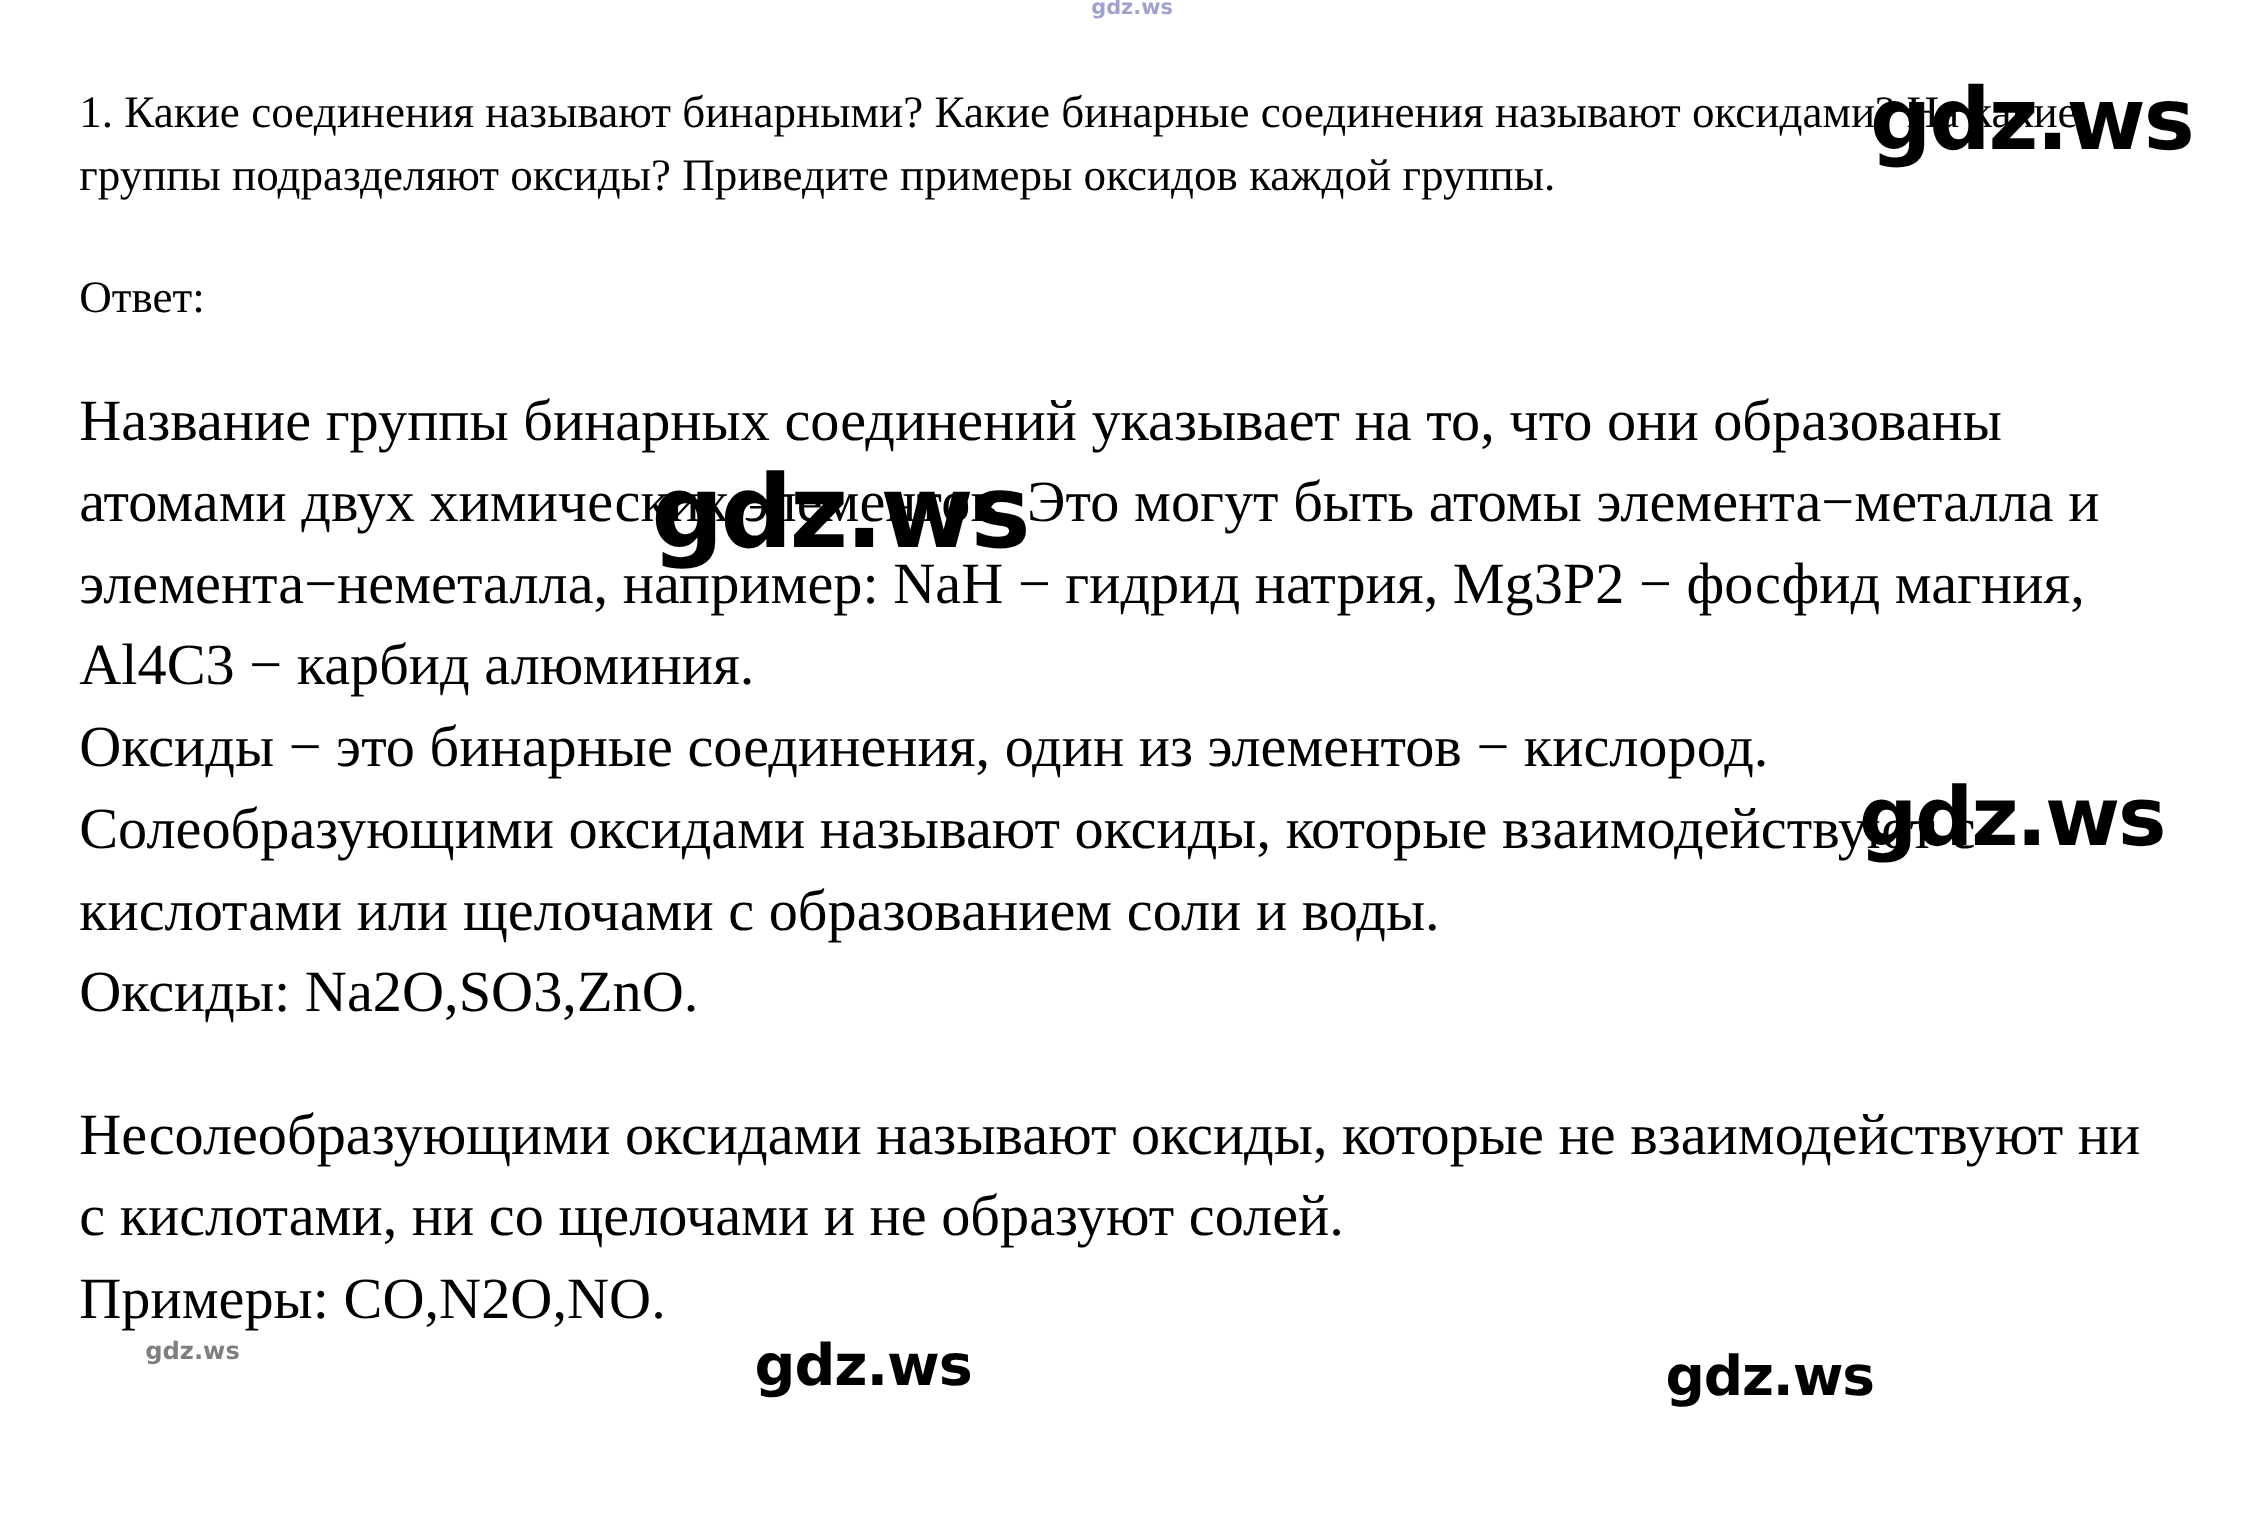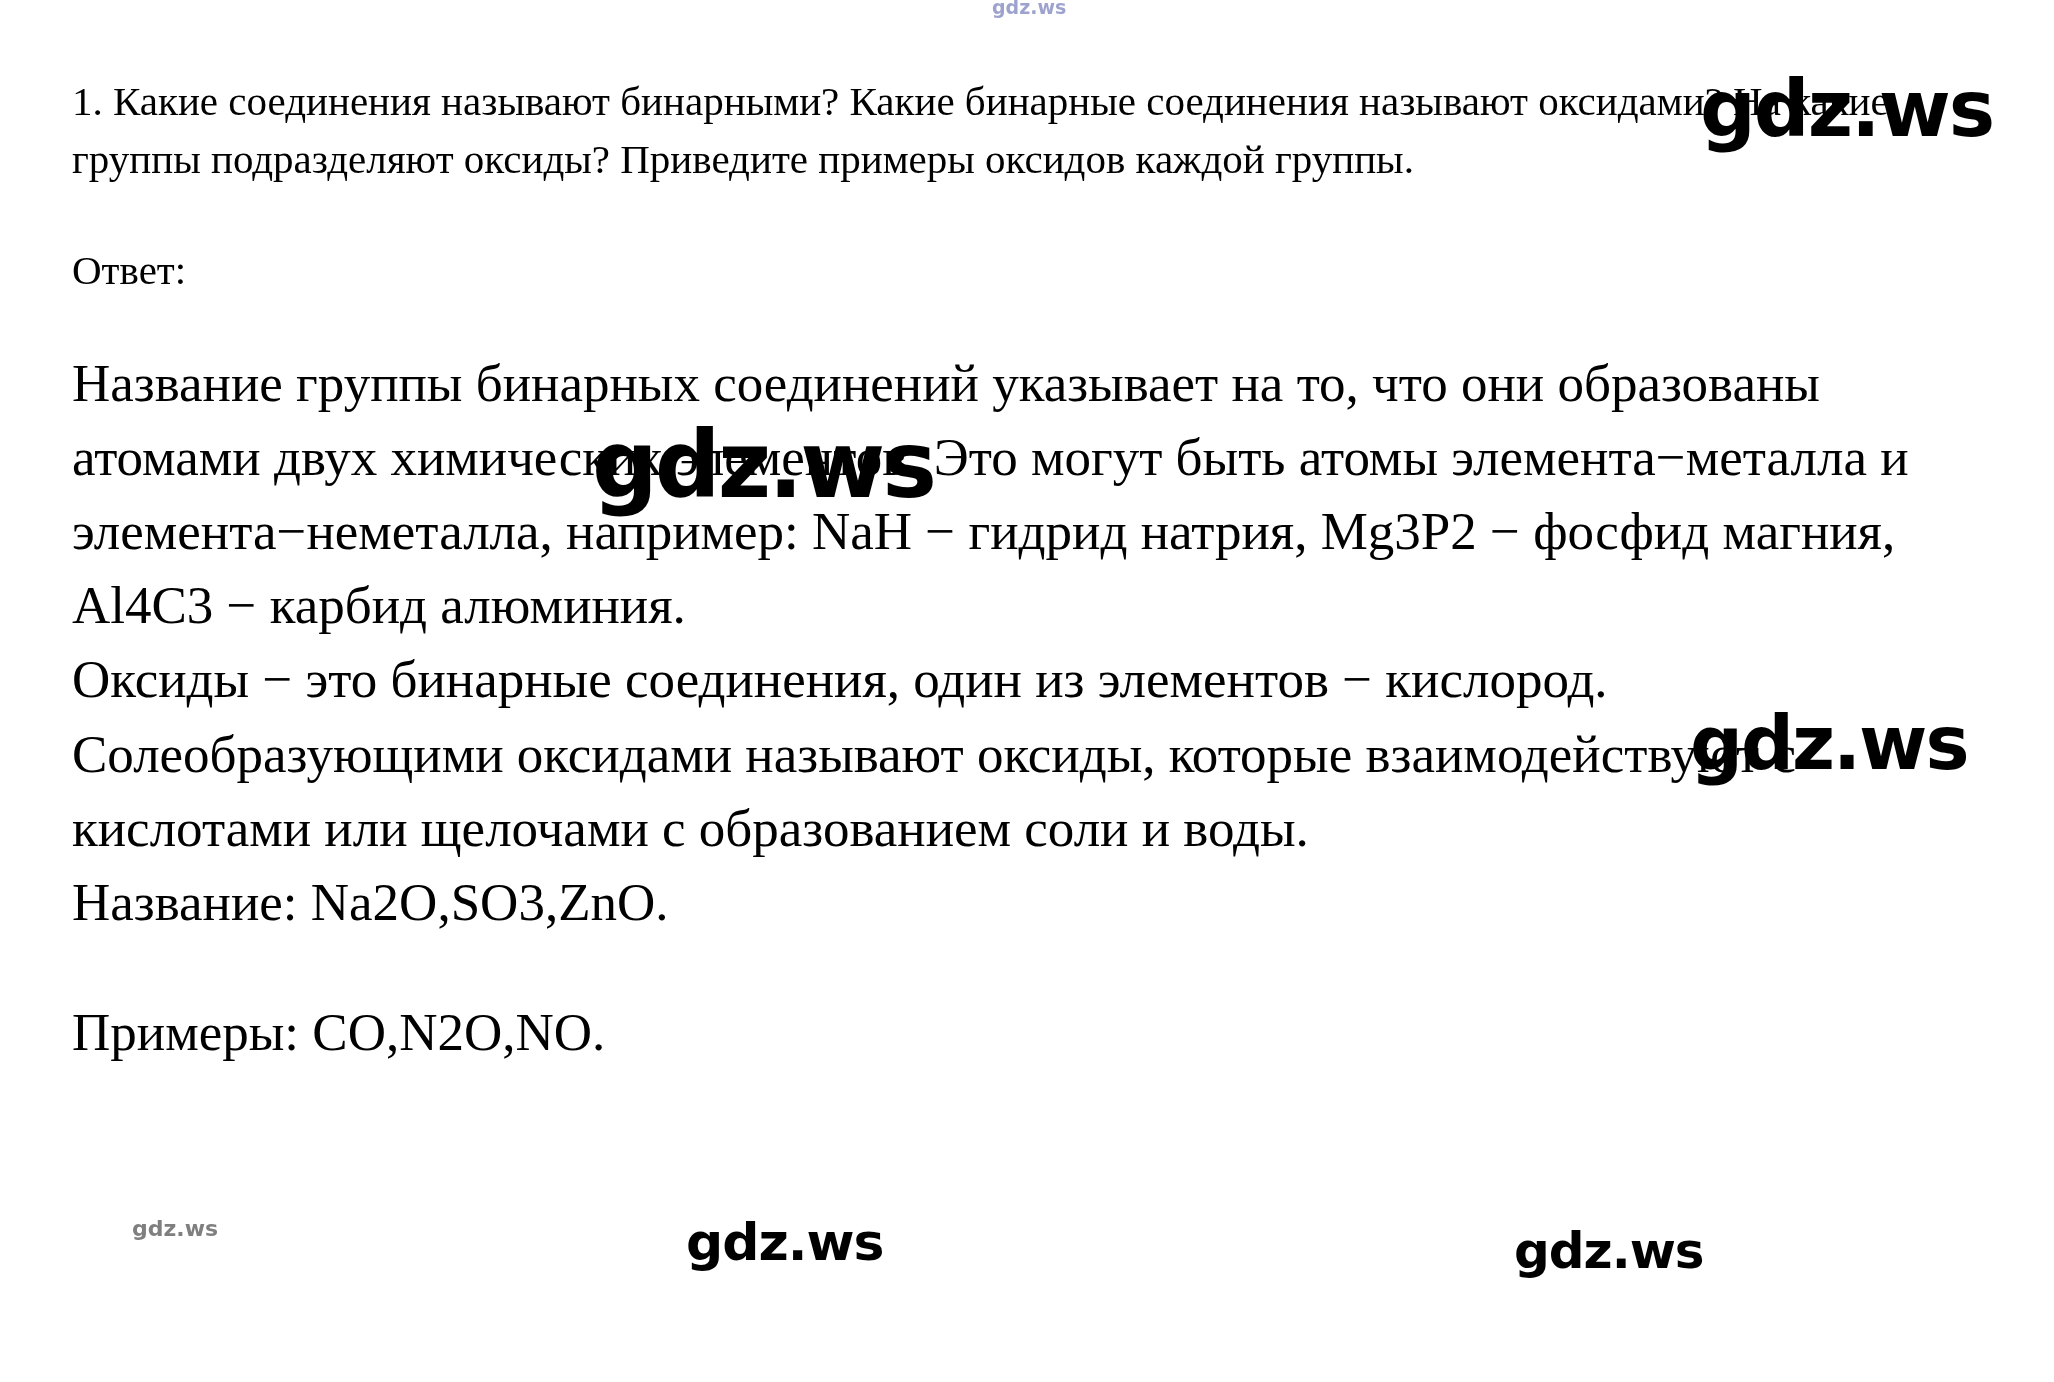--- a/index.html
+++ b/index.html
@@ -139,19 +139,20 @@
 
 
     <p class="question">1. Какие соединения называют бинарными? Какие бинарные соединения называют оксидами? На какие группы подразделяют оксиды? Приведите примеры оксидов каждой группы.</p>
 
     <p class="answer-label">Ответ:</p>
 
     <div class="body-block">
       <p>Название группы бинарных соединений указывает на то, что они образованы атомами двух химических элементов. Это могут быть атомы элемента−металла и элемента−неметалла, например: NaH − гидрид натрия, Mg3P2 − фосфид магния, Al4C3 − карбид алюминия.</p>
       <p>Оксиды − это бинарные соединения, один из элементов − кислород.</p>
       <p>Солеобразующими оксидами называют оксиды, которые взаимодействуют с кислотами или щелочами с образованием соли и воды.</p>
-      <p>Название: Na2O,SO3,ZnO.</p>
+      <p>Оксиды: Na2O,SO3,ZnO.</p>
       <div class="gap"></div>
+      <p>Несолеобразующими оксидами называют оксиды, которые не взаимодействуют ни с кислотами, ни со щелочами и не образуют солей.</p>
       <p>Примеры: CO,N2O,NO.</p>
     </div>
 
   </div>
 </div>
 
 </body></html>

